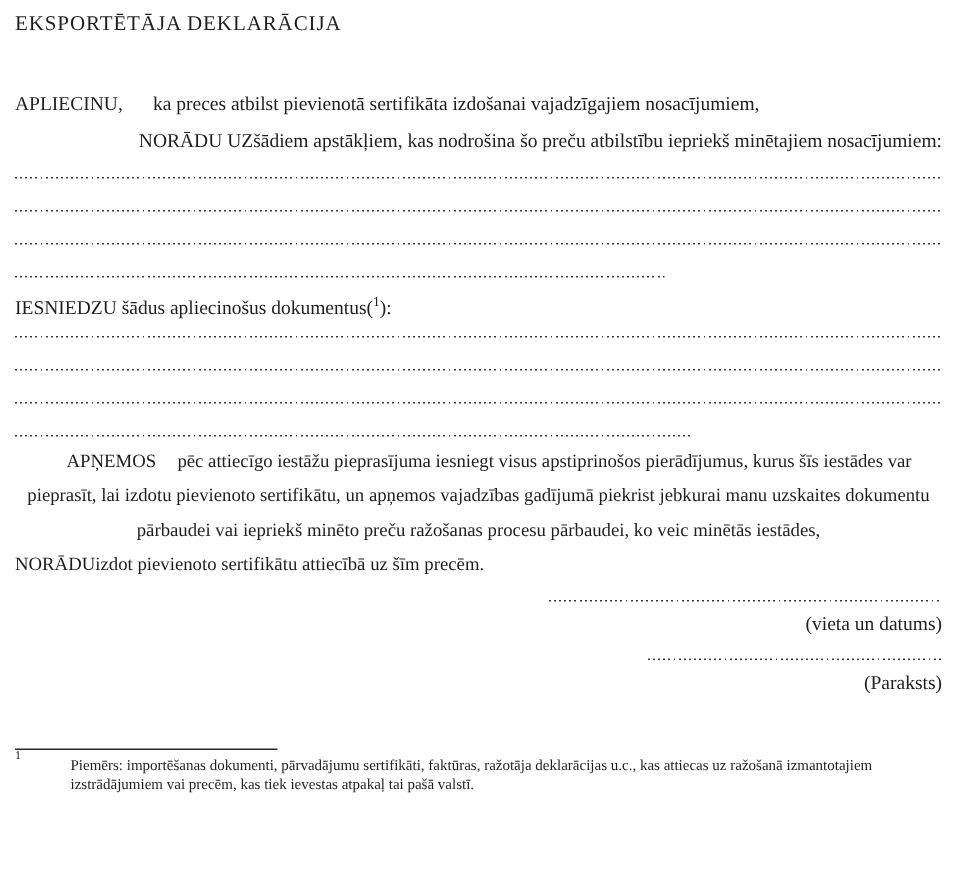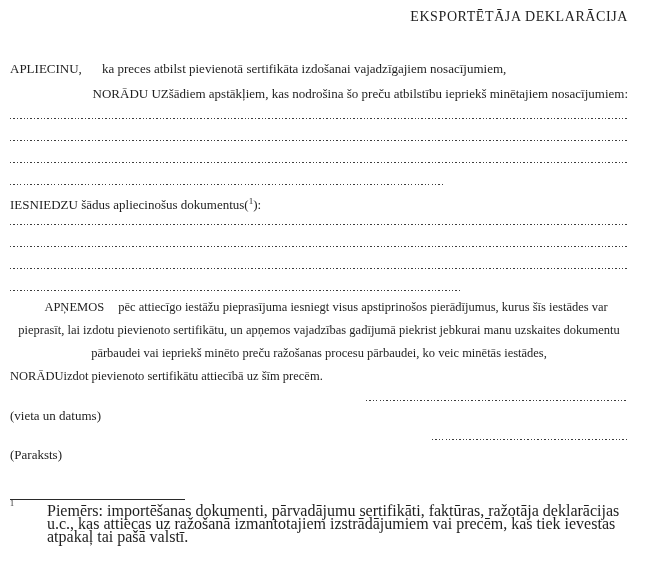--- a/index.html
+++ b/index.html
@@ -12,21 +12,21 @@
     background: #ffffff;
     color: #1e1e1e;
     font-family: "Liberation Serif", "DejaVu Serif", serif;
     font-size: 13px;
     overflow: hidden;
   }
   .title {
     margin: 0;
     font-size: 14px;
     font-weight: normal;
-    text-align: right;
+    text-align: left;
     letter-spacing: 0.6px;
     line-height: 18px;
   }
   .intro { margin-top: 36px; }
   .line { margin: 0; line-height: 14.5px; white-space: nowrap; }
   .gap { margin-top: 10px; text-align: right; }
   .hang { display: inline-block; min-width: 92px; }
   .hang-wide { display: inline-block; min-width: 88px; }
   .hang-small { display: inline-block; min-width: 52px; }
 
@@ -58,36 +58,36 @@
   .signature { margin-top: 1px; }
   .sig-line {
     margin-left: auto;
     background-image: repeating-linear-gradient(to right, #3c3c3c 0, #3c3c3c 1.3px, transparent 1.3px, transparent 3.4px);
     background-position: left bottom;
     background-size: 100% 1.3px;
     background-repeat: no-repeat;
   }
   .sig-line.place-date { width: 262px; height: 13px; }
   .sig-line.sign { width: 196px; height: 12px; margin-top: 6px; }
-  .sig-caption { margin: 6px 0 0 0; line-height: 15px; }
+  .sig-caption { margin: 6px 0 0 0; text-align: right; line-height: 15px; }
 
   .footnote-rule {
     width: 175px;
     border-top: 1px solid #2a2a2a;
     margin-top: 37px;
   }
   .footnote-body { position: relative; margin-top: 4px; }
   .fn-marker {
     position: absolute;
     left: 0; top: 0;
     font-size: 8px;
   }
   .fn-text {
     margin: 0 0 0 37px;
-    font-size: 16px;
+    font-size: 10px;
     line-height: 13px;
     max-width: 596px;
   }
 </style>
 </head>
 <body>
 
 <main class="page">
 
   <h1 class="title">EKSPORTĒTĀJA DEKLARĀCIJA</h1>

